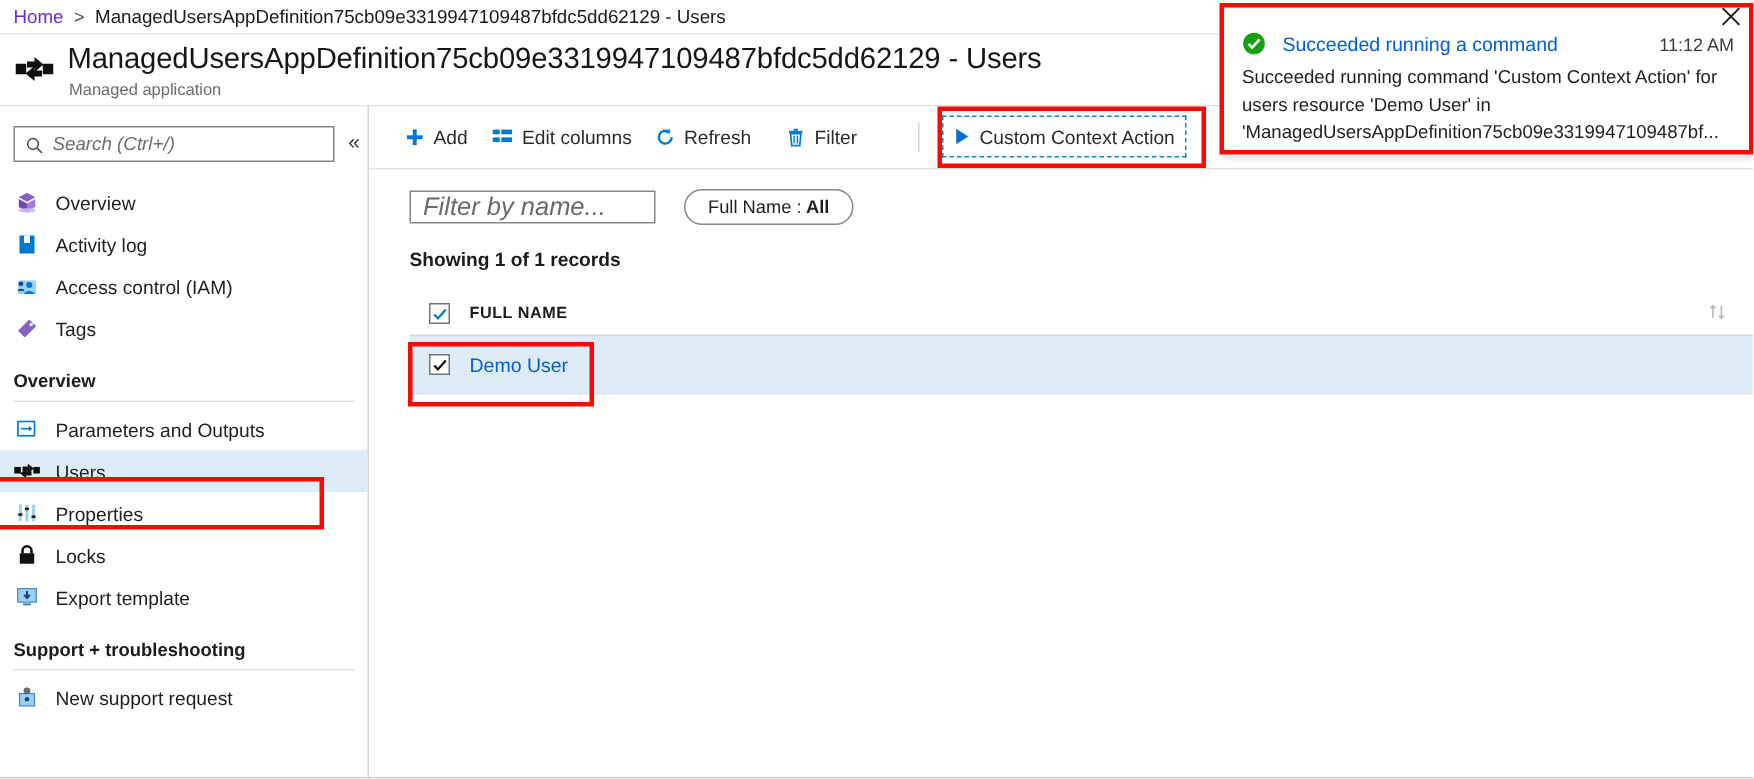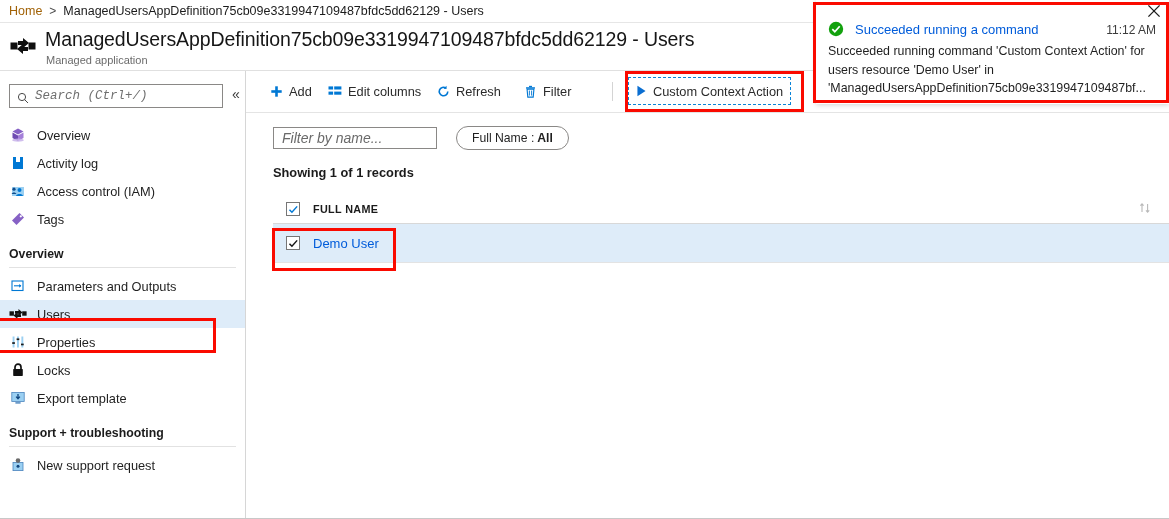--- a/index.html
+++ b/index.html
@@ -28,21 +28,21 @@
     width: 1169px;
     height: 22px;
     display: flex;
     align-items: center;
     padding-left: 9px;
     font-size: 12.5px;
     color: #1b1b1b;
     box-sizing: border-box;
   }
   .breadcrumb .crumb-link {
-    color: #a16207;
+    color: #6d28d9;
     cursor: pointer;
   }
   .breadcrumb .crumb-sep {
     margin: 0 7px;
     color: #4a4a4a;
     font-size: 12px;
   }
   .breadcrumb .crumb-current {
     color: #1b1b1b;
   }
@@ -125,21 +125,21 @@
     padding-left: 7px;
   }
   .search-box .search-ico {
     width: 12px; height: 12px;
     margin-right: 6px;
     flex: none;
   }
   .search-box input {
     border: none;
     outline: none;
-    font-family: Liberation Mono, monospace;
+    font-family: Liberation Sans, sans-serif;
     font-size: 12.5px;
     font-style: italic;
     color: #5c5c5c;
     background: transparent;
     width: 170px;
     padding: 0;
   }
   .search-box input::placeholder {
     color: #6e6e6e;
     font-style: italic;
@@ -258,21 +258,21 @@
     display: flex;
     align-items: center;
   }
   .filter-input {
     width: 164px;
     height: 22px;
     border: 1px solid #8a8886;
     box-sizing: border-box;
     padding-left: 8px;
     font-family: "Liberation Sans", sans-serif;
-    font-size: 14px;
+    font-size: 17px;
     font-style: italic;
     color: #5b5b5b;
     outline: none;
     background: #fff;
   }
   .filter-input::placeholder { color: #6a6a6a; font-style: italic; opacity: 1; }
   .pill {
     margin-left: 19px;
     height: 22px;
     padding: 0 15px;

